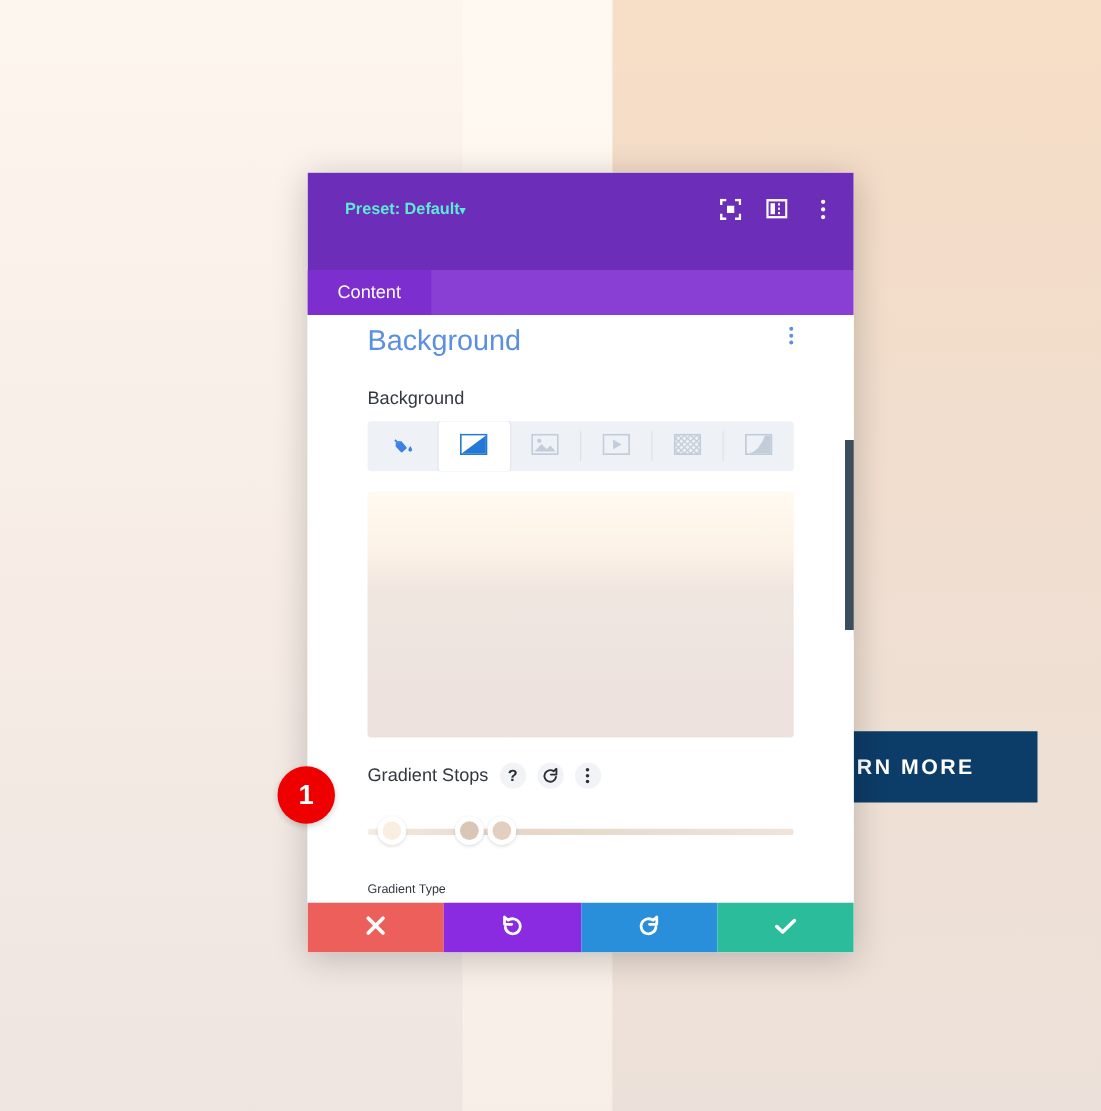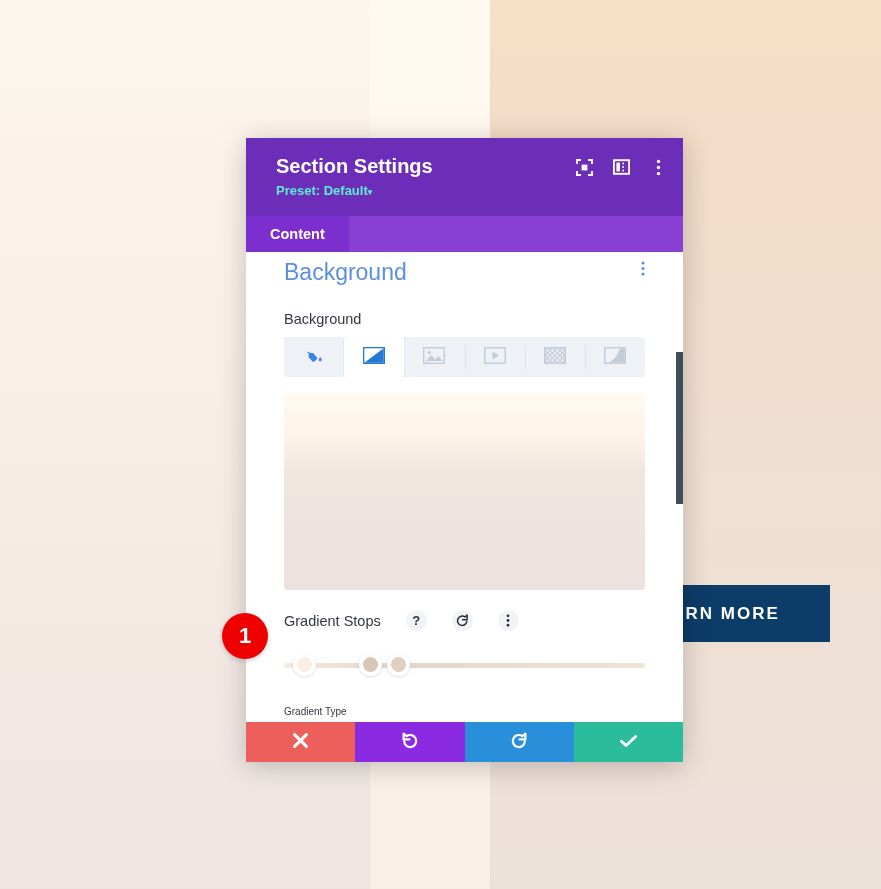--- a/index.html
+++ b/index.html
@@ -155,21 +155,21 @@
   
   #modal-tabs {
     display: flex;
     background: #8a3fd4;
     flex: 0 0 auto;
     height: 36px;
   }
   .modal-tab {
     color: #ffffff;
     font-size: 14.5px;
-    font-weight: bold;
+    font-weight: normal;
     padding: 0 24px;
     display: flex;
     align-items: center;
     justify-content: center;
     cursor: pointer;
     background: transparent;
     border: none;
     font-family: "Liberation Sans", sans-serif;
     height: 100%;
   }
@@ -178,21 +178,21 @@
   
   #modal-body {
     flex: 1 1 auto;
     background: #ffffff;
     position: relative;
     overflow: hidden;
   }
   #modal-scroll-area {
     position: absolute;
     inset: 0;
-    padding: 0 38px;
+    padding: 0 48px;
     overflow: hidden;
     border-radius: 25px;
   }
   #section-heading {
     color: #5b8fe0;
     font-size: 23px;
     font-weight: normal;
     margin: 0;
     padding-top: 6px;
     line-height: 28px;
@@ -248,21 +248,21 @@
     margin-top: 16px;
     height: 197px;
     border-radius: 3px;
     background: linear-gradient(180deg, #fffaf2 0%, #fdf3e6 22%, #f0e6e0 40%, #ece1dd 100%);
   }
 
   
   #gradient-stops-row {
     display: flex;
     align-items: center;
-    gap: 25px;
+    gap: 9px;
     margin-top: 20px;
   }
   #gradient-stops-label {
     color: #33383f;
     font-size: 14.5px;
   }
   .mini-icon {
     width: 21px; height: 21px;
     border-radius: 50%;
     background: #f1f3f7;
@@ -383,21 +383,20 @@
     <div>it amet nisl</div>
     <div>s ac lectus.</div>
   </div>
 
   <div id="learn-more-button">ARN MORE</div>
 </div>
 
 <div id="settings-modal">
 
   <div id="modal-header">
-    <div id="modal-title">Section Settings</div>
     <div id="modal-preset">
       <span>Preset: Default</span><span class="caret">▾</span>
     </div>
     <div id="header-icons">
       <span class="hdr-icon">
         <svg width="17" height="17" viewBox="0 0 17 17">
           <path d="M1,5 L1,1 L5,1 M12,1 L16,1 L16,5 M16,12 L16,16 L12,16 M5,16 L1,16 L1,12" fill="none" stroke="#ffffff" stroke-width="1.9"></path>
           <rect x="5.6" y="5.6" width="5.8" height="5.8" fill="#ffffff"></rect>
         </svg>
       </span>

